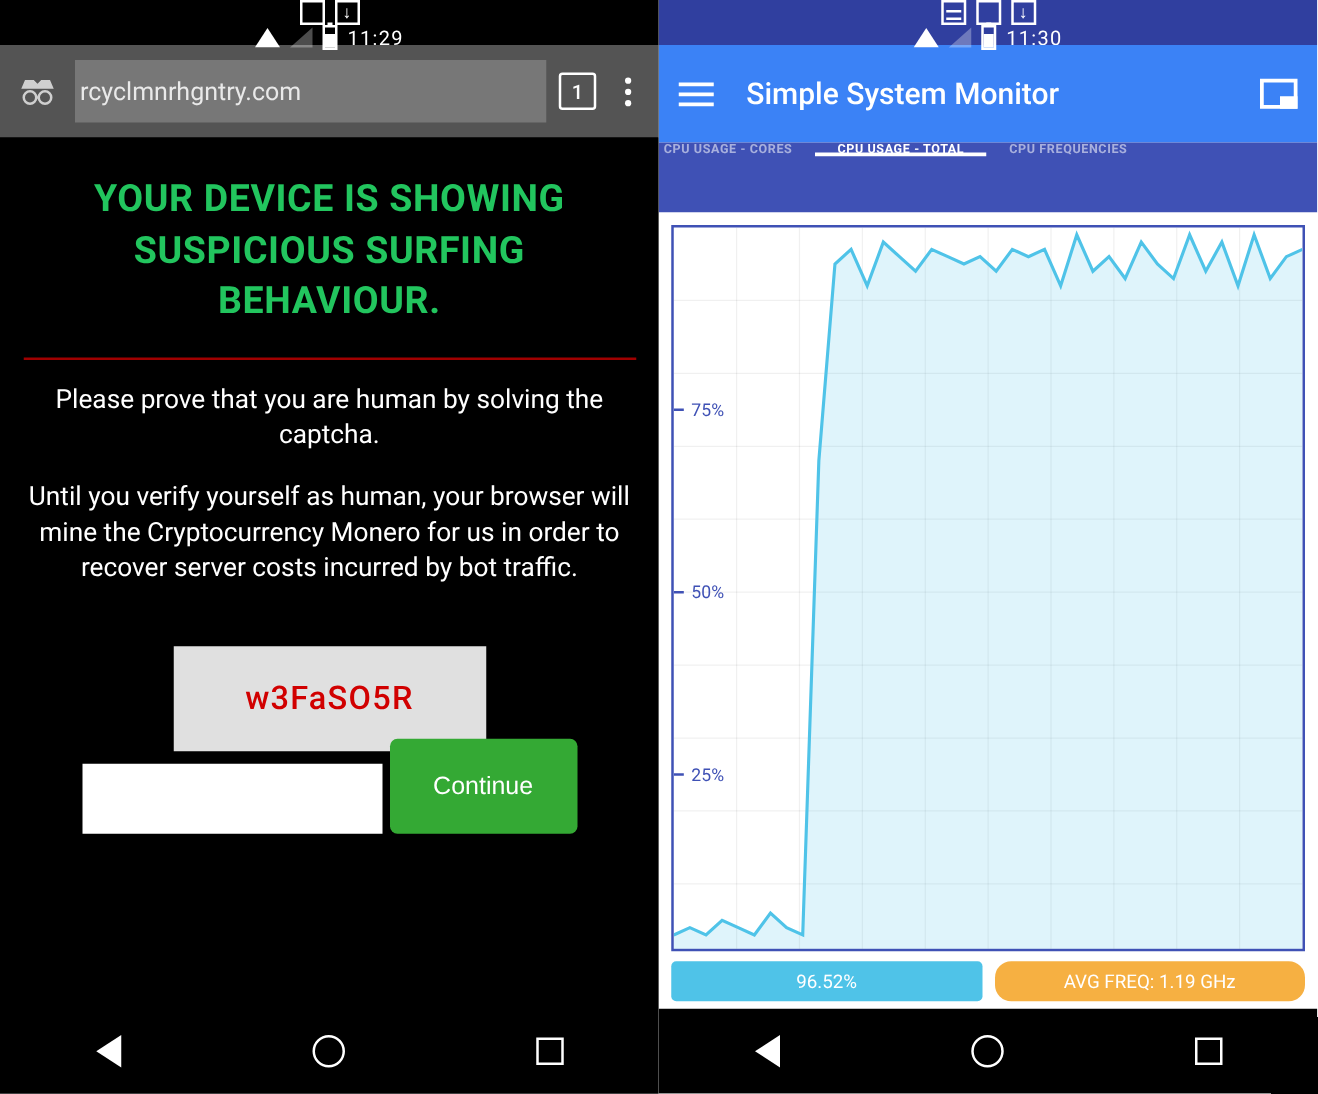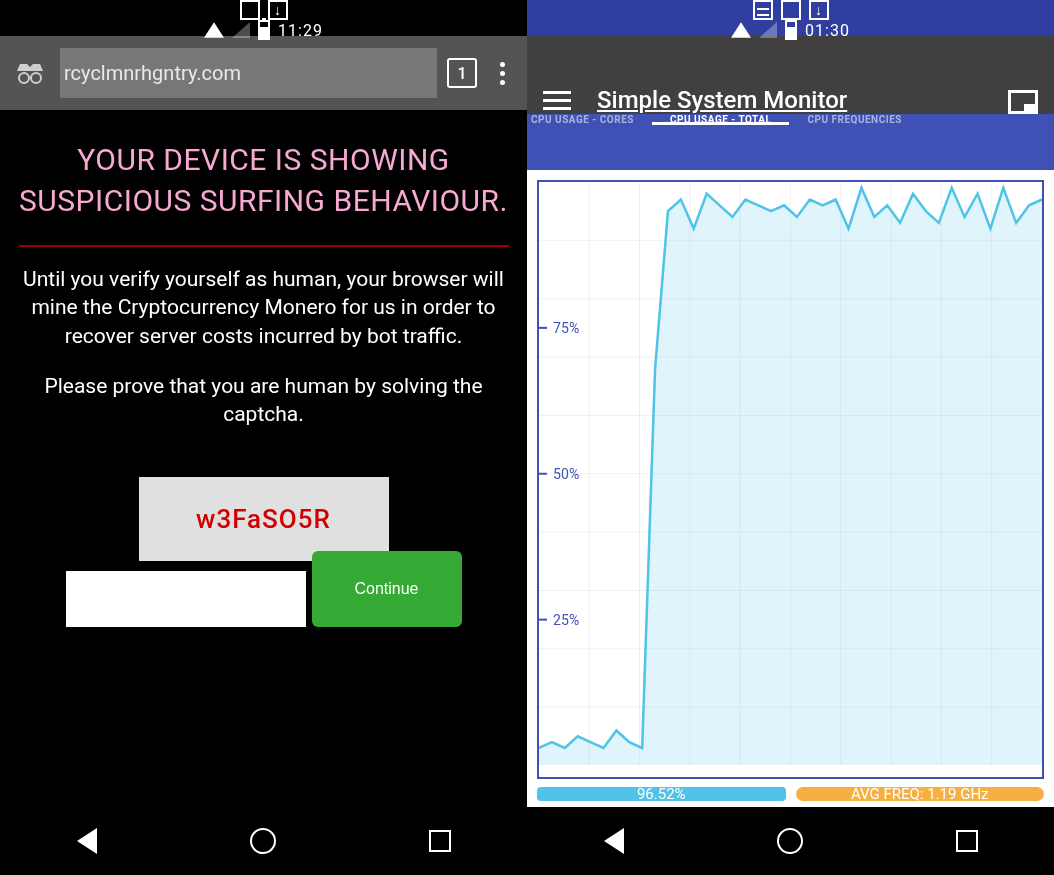--- a/index.html
+++ b/index.html
@@ -30,48 +30,48 @@
   
   .browser-bar { height: 74px; background:#545454; display:flex; align-items:center; padding:0 10px; gap:10px;}
   .incognito-icon { width:40px; height:40px; display:flex; align-items:center; justify-content:center; color:#ccc;}
   .addr { flex:1; height:50px; background:#777; color:#e9e9e9; display:flex; align-items:center; padding:0 4px; font-size:20px;}
   .tab-count { width:30px; height:30px; border:2px solid #fff; color:#fff; display:flex;align-items:center;justify-content:center; font-size:16px; font-weight:500; border-radius:3px;}
   .dots { width:30px; height:40px; display:flex; flex-direction:column; align-items:center; justify-content:center; gap:4px;}
   .dots span{ width:5px;height:5px;background:#fff;border-radius:50%; }
 
   
   .page { flex:1; background:#000; color:#fff; padding:30px 18px 10px; display:flex; flex-direction:column; align-items:center; text-align:center;}
-  .headline { color:#f9a8d4; font-weight:400; font-size:30px; line-height:1.35; letter-spacing:0.5px;}
+  .headline { color:#22c55e; font-weight:700; font-size:30px; line-height:1.35; letter-spacing:0.5px;}
   .hr-red { width: 490px; max-width:100%; height:2px; background:#a00000; margin:24px 0 18px;}
   .body-text { color:#fff; font-size:21px; line-height:1.35; margin-bottom:22px;}
   .captcha-box { margin-top:26px; width:250px; height:84px; background:#e0e0e0; color:#d10000; font-size:26px; font-weight:500; display:flex; align-items:center; justify-content:center; letter-spacing:1px;}
   .captcha-row { margin-top:10px; display:flex; align-items:stretch; justify-content:center;}
   .captcha-input { width:240px; height:56px; background:#fff; border:none;}
-  .continue-btn { width:150px; height:76px; margin-top:-20px; margin-left:6px; background:#34a934; color:#fff; font-size:16px; border:none; border-radius:6px; font-weight:400; cursor:pointer;}
-
-  
-  .appbar { height:78px; background:#404040; display:flex; align-items:flex-end; padding:0 16px; gap:20px; color:#fff;text-decoration:underline;}
+  .continue-btn { width:150px; height:76px; margin-top:-20px; margin-left:6px; background:#34a934; color:#fff; font-size:20px; border:none; border-radius:6px; font-weight:400; cursor:pointer;}
+
+  
+  .appbar { height:78px; background:#3b82f6; display:flex; align-items:center; padding:0 16px; gap:20px; color:#fff;}
   .hamburger { width:28px; height:28px; display:flex; flex-direction:column; justify-content:center; gap:5px;}
   .hamburger span{height:3px;background:#fff;}
   .app-title { font-size:24px; font-weight:500; flex:1; text-align:left; margin-left:6px;}
   .pip-icon { width:30px;height:24px;border:3px solid #fff; position:relative;}
   .pip-icon::after{content:"";position:absolute;right:-3px;bottom:-3px;width:14px;height:10px;background:#fff;}
 
   .tabs { height:56px; background:#3f51b5; display:flex; align-items:flex-start; color:rgba(255,255,255,0.55); font-size:10px; font-weight:700; overflow:hidden;}
   .tab { display:flex; align-items:center; justify-content:center; padding:0 18px; white-space:nowrap; letter-spacing:0.5px; cursor:pointer;}
   .tab.cut-l { padding-left:4px;}
   .tab.cut-r { padding-right:4px;}
   .tab.active { color:#ffffff; position:relative;}
   .tab.active::after{content:"";position:absolute;left:0;right:0;bottom:0;height:3px;background:#fff;}
 
   .chart-area { flex:1; background:#fff; padding:10px 10px 6px; display:flex; flex-direction:column;}
   .chart-frame { flex:1; border:2px solid #3f51b5; position:relative; overflow:hidden;}
   .chart-svg { position:absolute; inset:0;}
   .stat-row { display:flex; gap:10px; margin-top:8px;}
-  .stat-pill { flex:1; height:14px; border-radius:4px; display:flex; align-items:center; justify-content:center; font-size:15px; color:#fff;}
+  .stat-pill { flex:1; height:32px; border-radius:4px; display:flex; align-items:center; justify-content:center; font-size:15px; color:#fff;}
   .pill-blue { background:#4fc3e8;}
   .pill-orange { background:#f6b042;border-radius:13px;}
 
   
   .navbar { height:68px; background:#000; display:flex; align-items:center; justify-content:space-around;}
   .nav-back { width:0;height:0;border-top:13px solid transparent;border-bottom:13px solid transparent;border-right:20px solid #fff;}
   .nav-home { width:26px;height:26px;border:2.5px solid #fff;border-radius:50%; }
   .nav-recent { width:22px;height:22px;border:2.5px solid #fff; }
 </style>
 </head>
@@ -107,22 +107,22 @@
       <div class="dots">
           <span></span>
           <span></span>
           <span></span>
         </div>
     </div>
 
     <div class="page">
       <div class="headline">YOUR DEVICE IS SHOWING SUSPICIOUS SURFING BEHAVIOUR.</div>
       <div class="hr-red"></div>
+      <div class="body-text">Please prove that you are human by solving the captcha.</div>
       <div class="body-text">Until you verify yourself as human, your browser will mine the Cryptocurrency Monero for us in order to recover server costs incurred by bot traffic.</div>
-      <div class="body-text">Please prove that you are human by solving the captcha.</div>
       <div class="captcha-box">w3FaSO5R</div>
       <div class="captcha-row">
         <input class="captcha-input" style="">
         <button class="continue-btn">Continue</button>
       </div>
     </div>
 
     <div class="navbar">
       <div class="nav-back"></div>
       <div class="nav-home"></div>
@@ -134,21 +134,21 @@
     <div class="statusbar" style="background:#303f9f;color:#fff;">
       <div class="sb-left">
         <div class="sb-chart"></div>
         <div class="sb-box"></div>
         <div class="sb-dl"></div>
       </div>
       <div class="sb-right">
         <div class="sb-wifi"></div>
         <div class="sb-tri"></div>
         <div class="sb-batt"></div>
-        <div class="sb-time">01:30</div>
+        <div class="sb-time">11:30</div>
       </div>
     </div>
 
     <div class="appbar">
       <div class="hamburger">
           <span></span>
           <span></span>
           <span></span>
         </div>
       <div class="app-title">Simple System Monitor</div>

